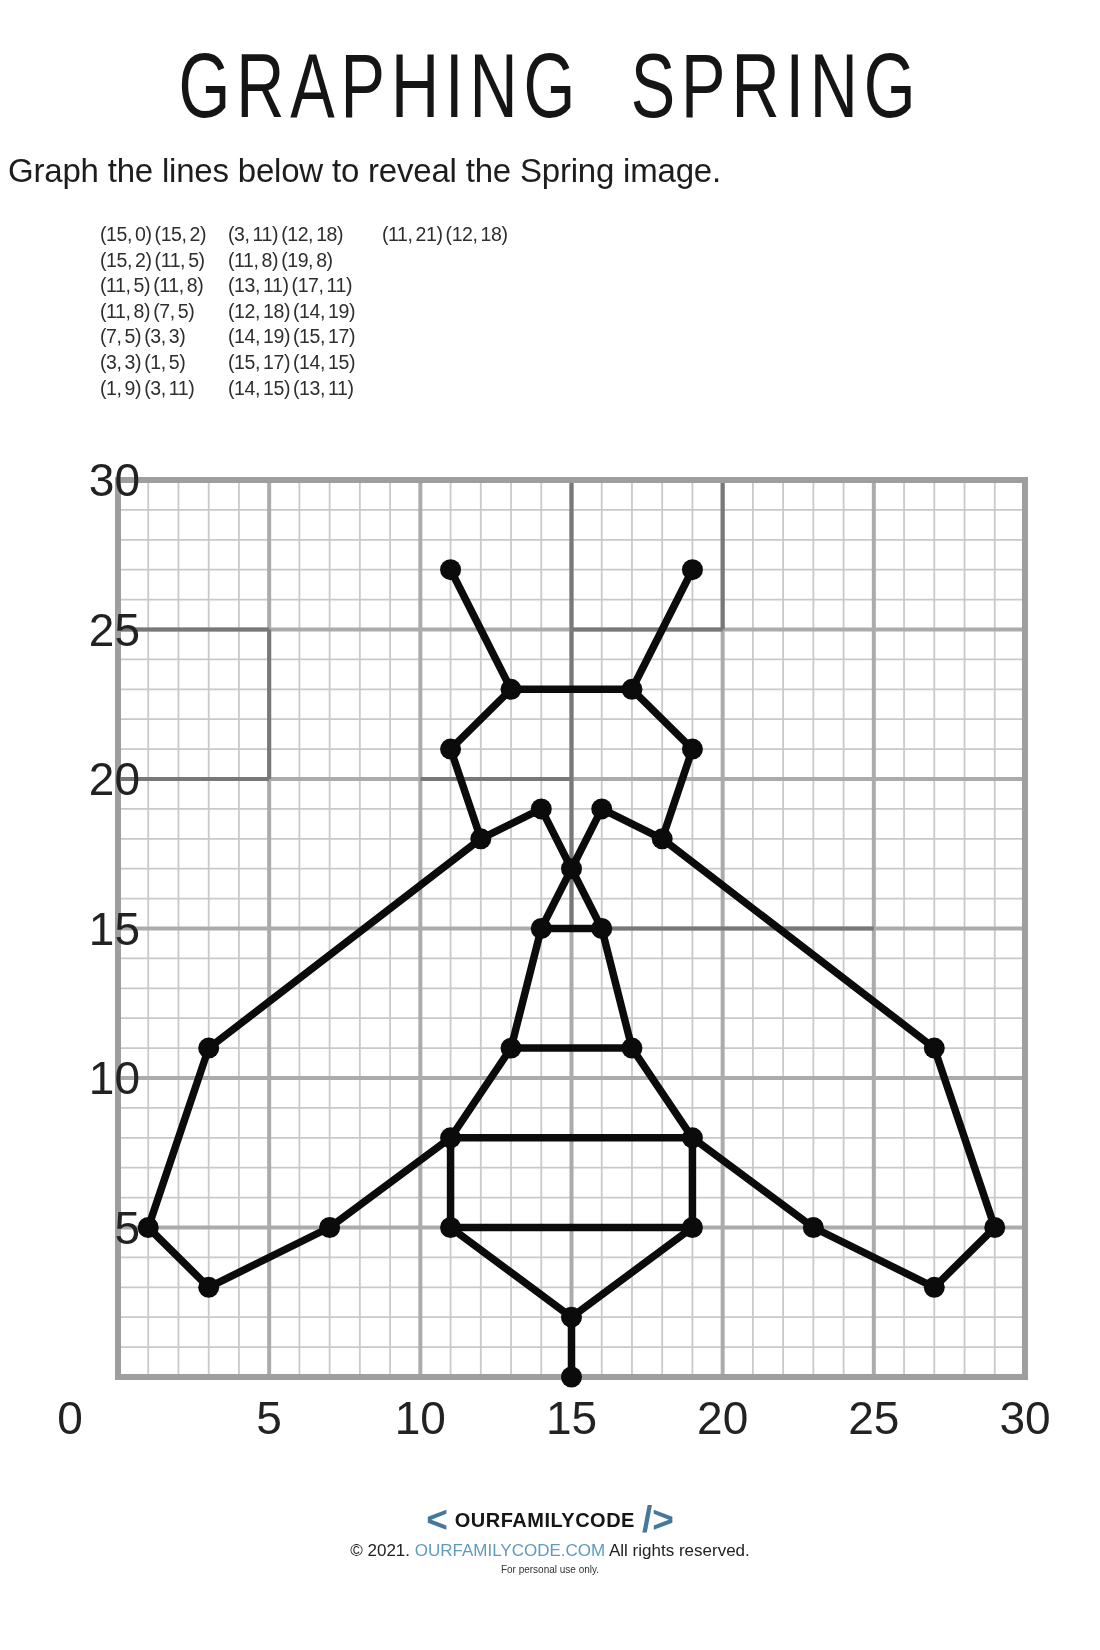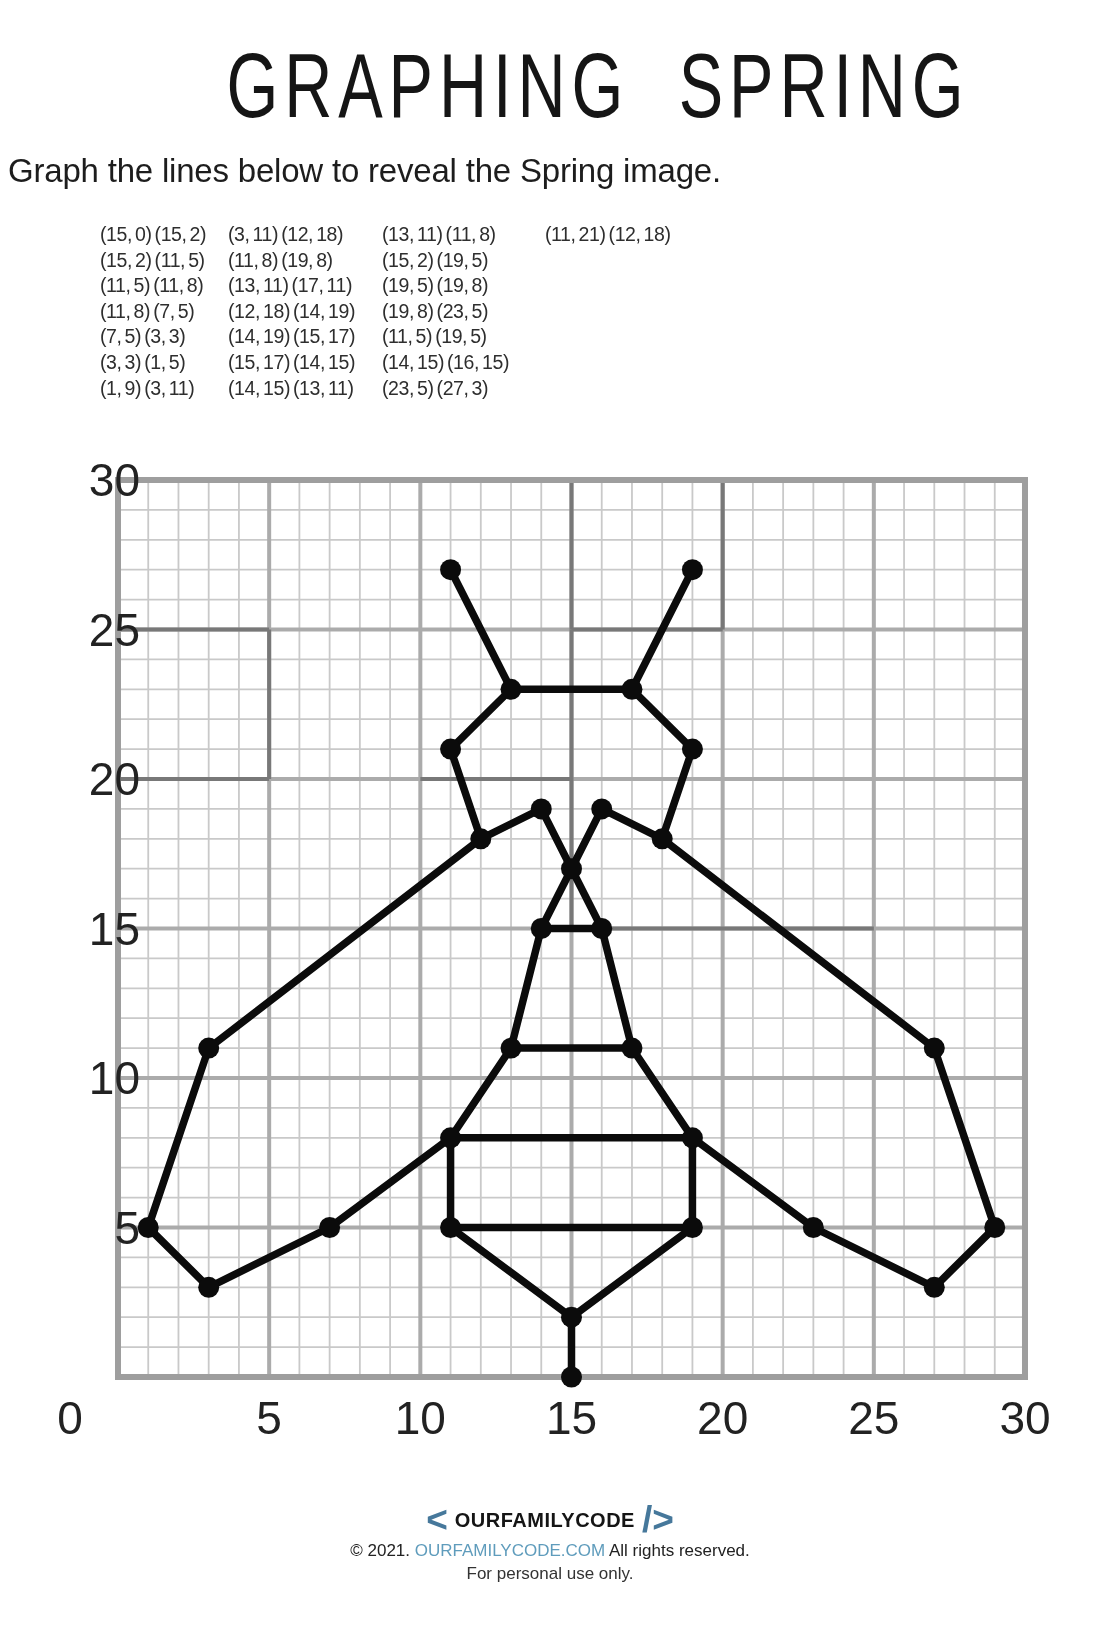--- a/index.html
+++ b/index.html
@@ -1,20 +1,20 @@
 <!DOCTYPE html>
 <html><head>
 <meta charset="utf-8">
 <style>
   html,body{margin:0;padding:0;}
   body{
     width:1100px;height:1650px;position:relative;background:#ffffff;
     font-family:"Liberation Sans", sans-serif;color:#1c1c1c;overflow:hidden;
   }
-  .title-wrap{position:absolute;top:38px;left:0;width:1100px;text-align:right;}
+  .title-wrap{position:absolute;top:38px;left:0;width:1100px;text-align:center;}
   .title-text{
     display:inline-block;font-size:90px;line-height:96px;font-weight:400;color:#151515;
     letter-spacing:8px;word-spacing:34px;transform:scaleX(.74);transform-origin:center;
     white-space:nowrap;
   }
   .subtitle{
     position:absolute;top:152px;left:0;width:1100px;text-align:left;
     font-size:33px;color:#1d1d1d;letter-spacing:-.2px;margin-left:8px;
   }
   .coords{position:absolute;top:222px;left:0;width:984px;height:190px;}
@@ -33,21 +33,21 @@
   .graph text{font-family:"Liberation Sans", sans-serif;}
   .footer{
     position:absolute;top:1500px;left:0;width:1100px;
     display:flex;flex-direction:column;align-items:center;
   }
   .logo-line{display:flex;align-items:center;gap:7px;line-height:40px;}
   .logo-bracket{font-size:37px;font-weight:700;color:#46789b;}
   .logo-name{font-size:20px;font-weight:700;color:#151515;letter-spacing:.5px;}
   .copyright{font-size:17px;color:#222;margin-top:1px;text-align:center;}
   .copyright .link{color:#5f9cbc;}
-  .personal{font-size:17px;color:#333;margin-top:3px;}
+  .personal{font-size:10px;color:#333;margin-top:3px;}
 </style>
 </head>
 <body>
 
 <div class="title-wrap">
   <span class="title-text">GRAPHING SPRING</span>
 </div>
 
 <div class="subtitle">Graph the lines below to reveal the Spring image.</div>
 
@@ -62,29 +62,20 @@
       <div class="coord-line">(1, 9) (3, 11)</div>
     </div>
     <div class="coord-col">
       <div class="coord-line">(3, 11) (12, 18)</div>
       <div class="coord-line">(11, 8) (19, 8)</div>
       <div class="coord-line">(13, 11) (17, 11)</div>
       <div class="coord-line">(12, 18) (14, 19)</div>
       <div class="coord-line">(14, 19) (15, 17)</div>
       <div class="coord-line">(15, 17) (14, 15)</div>
       <div class="coord-line">(14, 15) (13, 11)</div>
-    </div>
-    <div class="coord-col">
-      <div class="coord-line">(13, 11) (11, 8)</div>
-      <div class="coord-line">(15, 2) (19, 5)</div>
-      <div class="coord-line">(19, 5) (19, 8)</div>
-      <div class="coord-line">(19, 8) (23, 5)</div>
-      <div class="coord-line">(11, 5) (19, 5)</div>
-      <div class="coord-line">(14, 15) (16, 15)</div>
-      <div class="coord-line">(23, 5) (27, 3)</div>
     </div>
     <div class="coord-col">
       <div class="coord-line">(11, 21) (12, 18)</div>
     </div>
   </div>
 
 <svg class="graph" width="1020" height="1020">
     <line x1="108.233" y1="947" x2="108.233" y2="50" stroke="#c9c9c9" stroke-width="1.8"></line>
     <line x1="78" y1="917.0999999999999" x2="984.99" y2="917.0999999999999" stroke="#c9c9c9" stroke-width="1.8"></line>
     <line x1="138.466" y1="947" x2="138.466" y2="50" stroke="#c9c9c9" stroke-width="1.8"></line>

